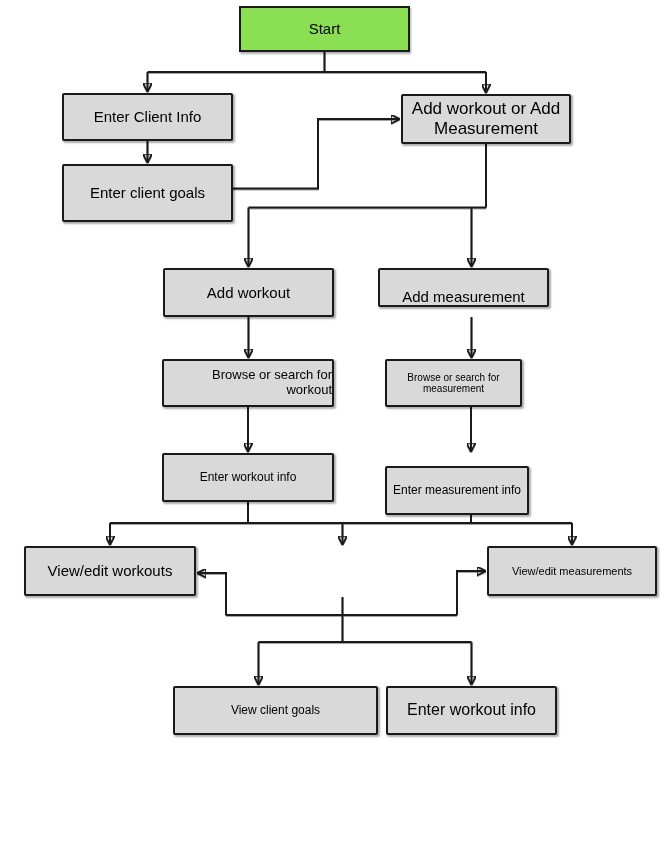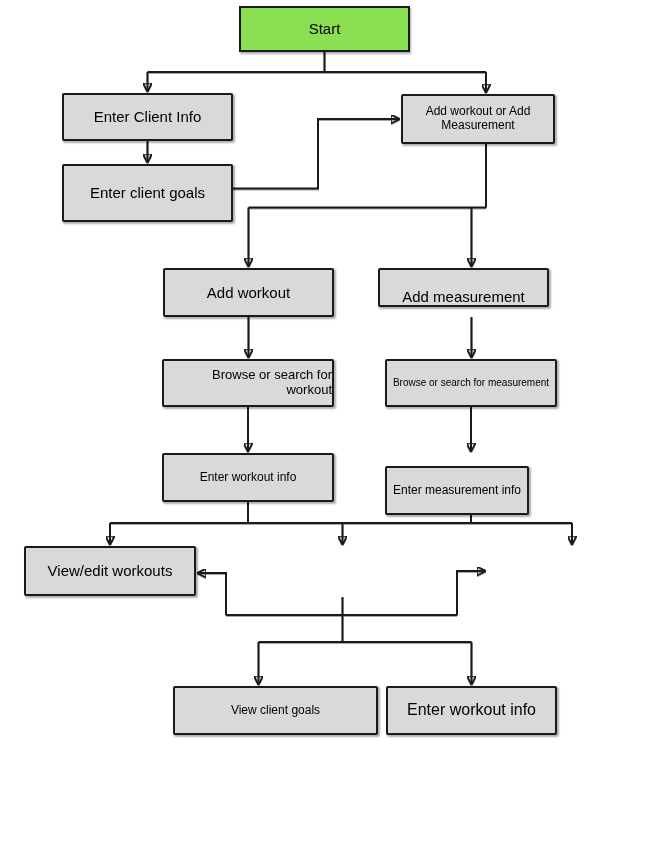--- a/index.html
+++ b/index.html
@@ -37,25 +37,25 @@
     box-shadow: 1.2px 1.6px 2px rgba(0,0,0,0.32);
   }
   .node.start {
     background: var(--start-fill, #8bdf52);
     border-radius: 0;
   }
   
   .n-start { left: 239px; top: 6px;   width: 171px; height: 46px; }
   .n-eci   { left: 62px;  top: 93px;  width: 171px; height: 48px; }
   .n-ecg   { left: 62px;  top: 164px; width: 171px; height: 58px; }
-  .n-awam  { left: 401px; top: 94px;  width: 154px; height: 50px; font-size: 12px; border-width: 2.5px; }
+  .n-awam  { left: 401px; top: 94px;  width: 170px; height: 50px; font-size: 17px; border-width: 2.5px; }
   .n-aw    { left: 163px; top: 268px; width: 171px; height: 49px; }
   .n-am    { left: 378px; top: 268px; width: 171px; height: 39px; align-items: flex-end; }
   .n-bw    { left: 162px; top: 359px; width: 172px; height: 48px; font-size: 13px; text-align: right; }
-  .n-bm    { left: 385px; top: 359px; width: 172px; height: 48px; font-size: 10px; }
+  .n-bm    { left: 385px; top: 359px; width: 137px; height: 48px; font-size: 10px; }
   .n-ewi   { left: 162px; top: 453px; width: 172px; height: 49px; font-size: 12px; }
   .n-emi   { left: 385px; top: 466px; width: 144px; height: 49px; font-size: 12px; text-align: center; }
   .n-vew   { left: 24px;  top: 546px; width: 172px; height: 50px; }
   .n-nav   { left: 257px; top: 546px; width: 171px; height: 51px; }
   .n-vem   { left: 487px; top: 546px; width: 170px; height: 50px; font-size: 11px; }
   .n-vcg   { left: 173px; top: 686px; width: 205px; height: 49px; font-size: 12px; }
   .n-ewib  { left: 386px; top: 686px; width: 171px; height: 49px; font-size: 16px; }
 
   .edges path {
     fill: none;
@@ -143,20 +143,23 @@
 
   <div class="node n-emi">
     <span>Enter measurement info</span>
   </div>
 
   <div class="node n-vew">
     <span>View/edit workouts</span>
   </div>
 
 
+  <div class="node n-vem">
+    <span>View/edit measurements</span>
+  </div>
 
   <div class="node n-vcg">
     <span>View client goals</span>
   </div>
 
   <div class="node n-ewib">
     <span>Enter workout info</span>
   </div>
 
 </div>

